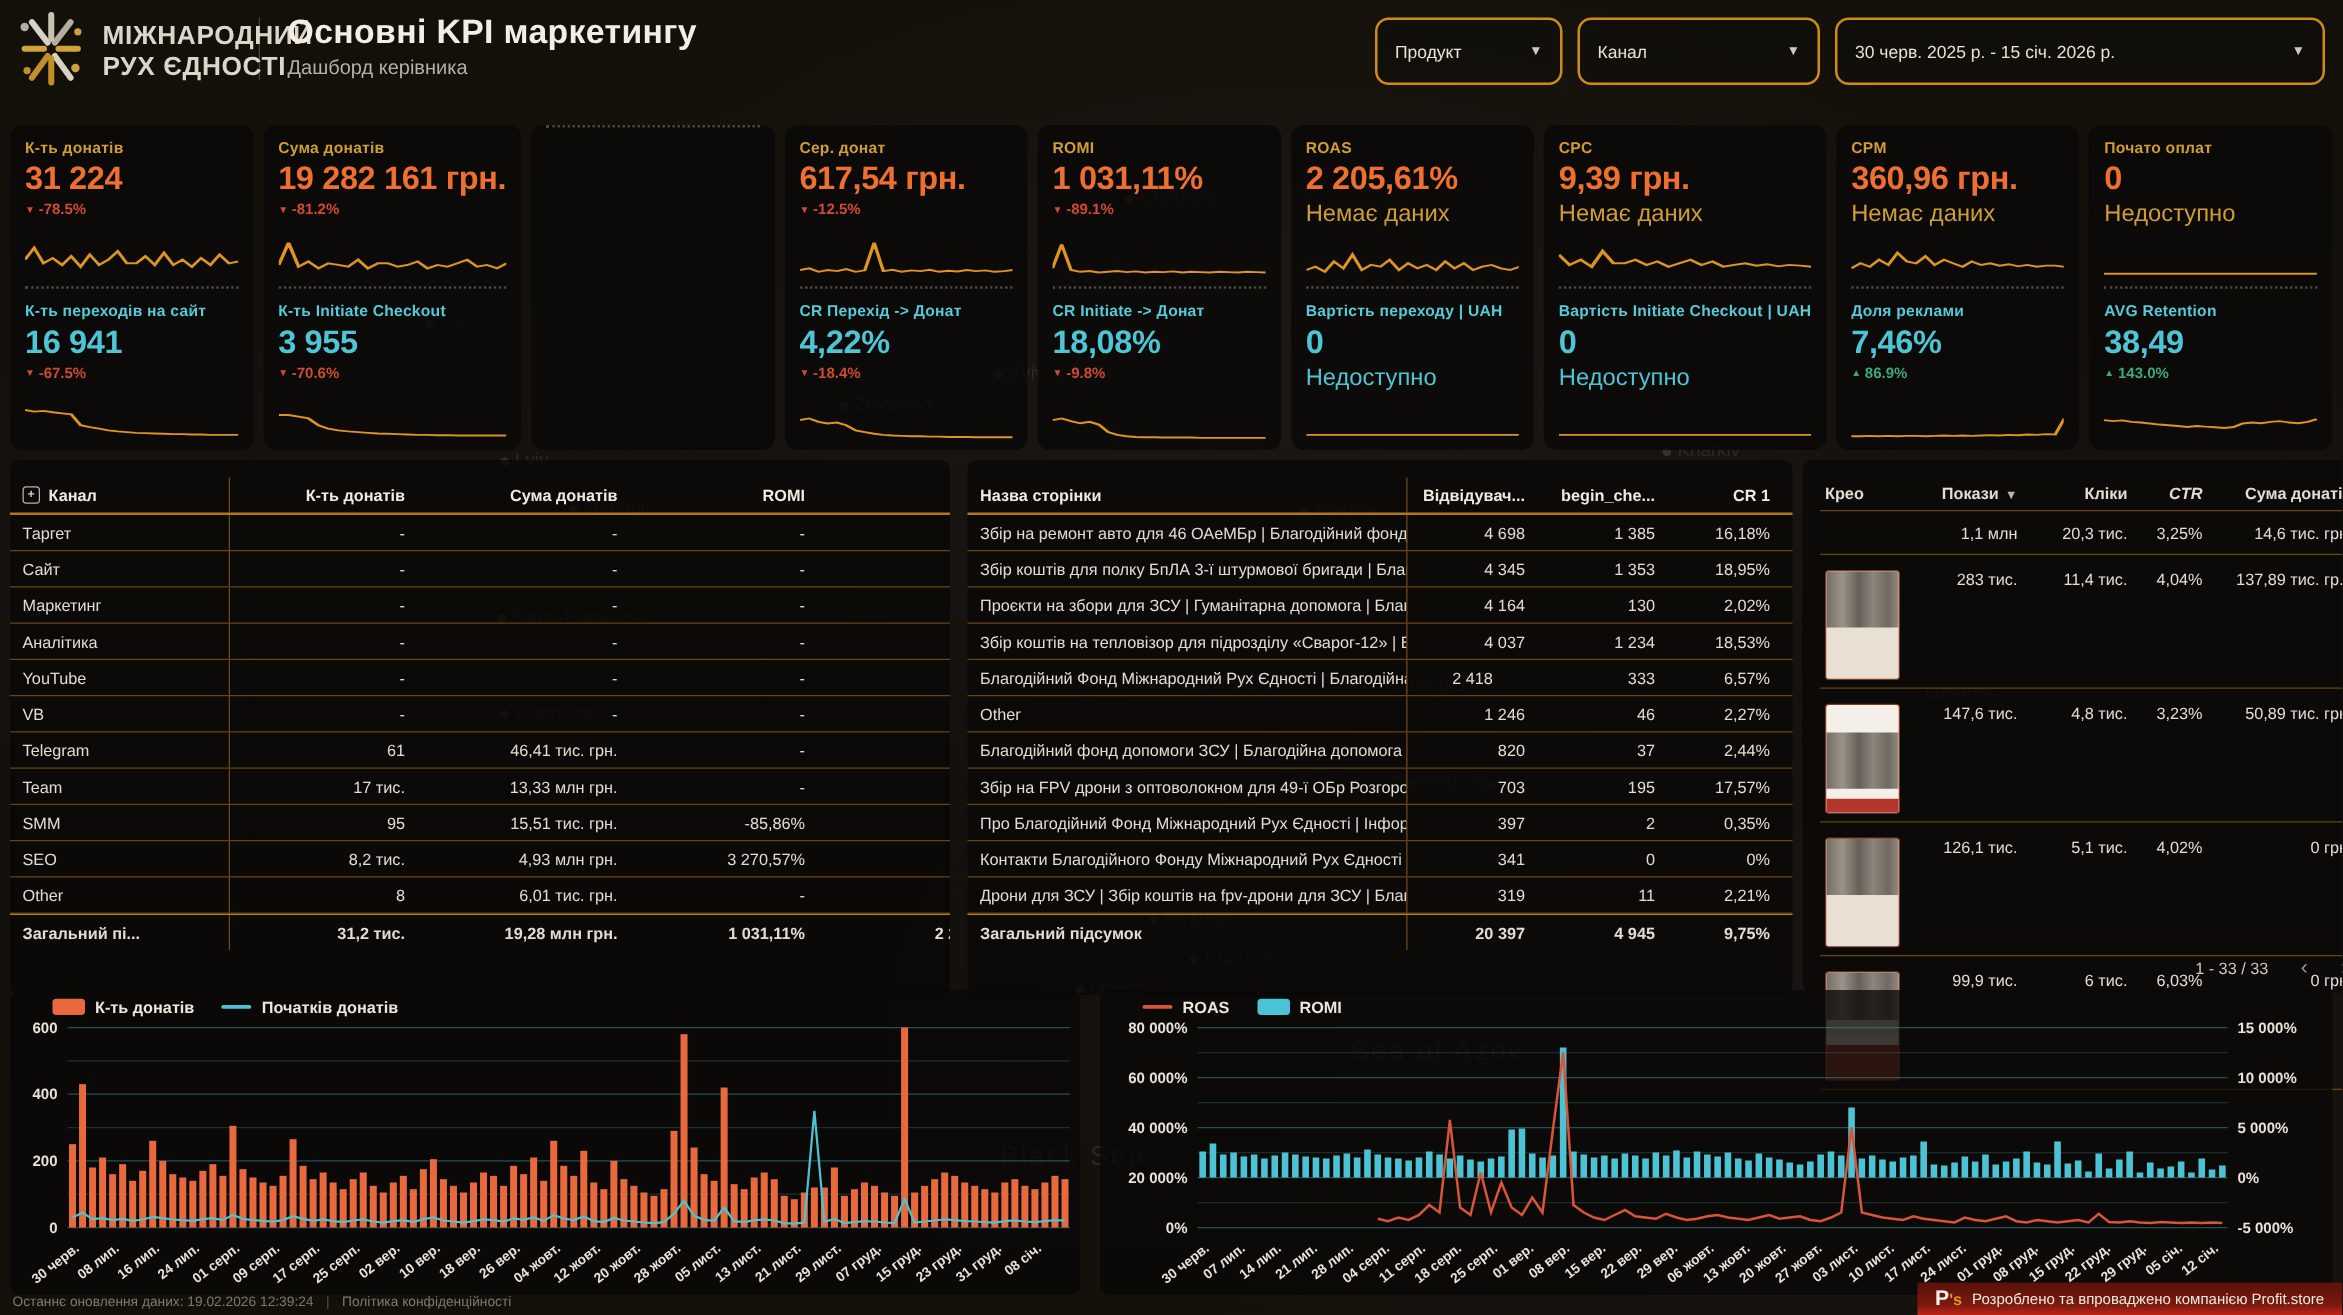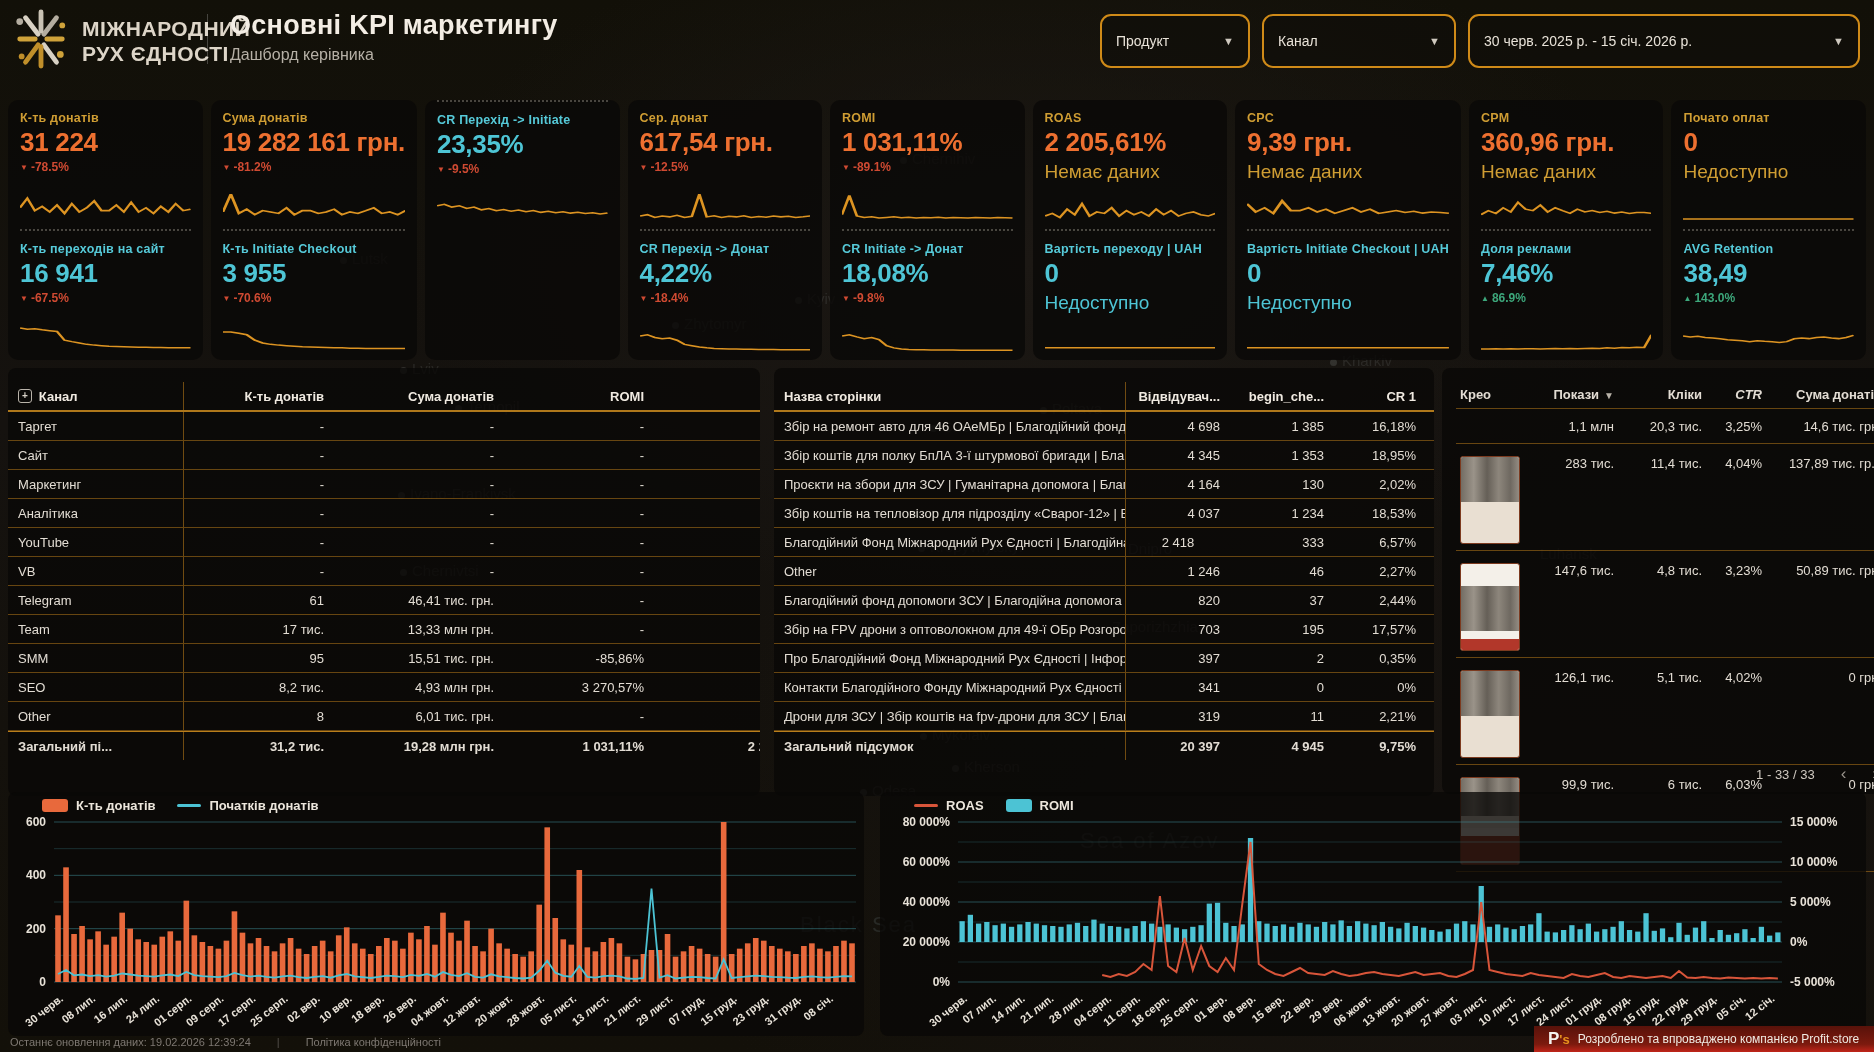--- a/index.html
+++ b/index.html
@@ -77,21 +77,21 @@
   #creo-pagination{position:absolute;right:16px;bottom:10px;display:flex;align-items:center;gap:26px;font-size:13px;color:#cfc9c0;}
   #creo-pagination .chev{font-size:17px;color:#9a948c;cursor:pointer;}
   
   #chart-left{left:8px;top:792px;width:856px;height:244px;}
   #chart-right{left:880px;top:792px;width:986px;height:244px;}
   .legend{position:absolute;left:34px;top:6px;display:flex;align-items:center;gap:22px;font-size:13px;font-weight:bold;color:#ece6dc;z-index:2;}
   .legend .sw-rect{display:inline-block;width:26px;height:13px;border-radius:3px;margin-right:8px;vertical-align:-2px;}
   .legend .sw-line{display:inline-block;width:24px;height:3px;border-radius:2px;margin-right:8px;vertical-align:3px;}
   .chart-svg{position:absolute;inset:0;}
   
-  #footer-left{position:absolute;left:10px;bottom:4px;font-size:11px;color:#7e7872;z-index:6;display:flex;gap:26px;align-items:center;}
+  #footer-left{position:absolute;left:10px;bottom:4px;font-size:11px;color:#7e7872;z-index:6;display:flex;gap:10px;align-items:center;}
   #footer-left .fdiv{color:#55514b;}
   #footer-right{position:absolute;right:0;bottom:0;width:340px;height:26px;z-index:6;
     background:linear-gradient(180deg,#58120a 0%,#7c1a0e 70%,#c0251a 100%);
     display:flex;align-items:center;gap:8px;padding-left:14px;box-sizing:border-box;}
   #footer-right .ptxt{font-size:12px;color:#efe9e1;}
   .plogo{font-weight:bold;font-size:17px;color:#f5f2ee;}
   .plogo span{color:#e8921d;font-size:13px;}
 </style>
 </head>
 <body>
@@ -204,30 +204,20 @@
           <div class="kdelta down"><span class="arr">▼</span>-70.6%</div>
           <div class="kspark">
             <svg viewBox="0 0 100 36" preserveAspectRatio="none">
               <polyline points="0.0,12.7 4.3,12.7 8.7,14.1 13.0,15.6 17.4,21.4 21.7,24.3 26.1,25.8 30.4,26.6 34.8,27.2 39.1,27.8 43.5,28.4 47.8,28.6 52.2,28.9 56.5,29.2 60.9,29.5 65.2,29.5 69.6,29.8 73.9,29.8 78.3,30.1 82.6,30.1 87.0,30.1 91.3,30.1 95.7,30.1 100.0,30.1" fill="none" stroke="#dd9422" stroke-width="1.6"></polyline>
             </svg>
           </div>
         </div>
       </div>
       <div class="kcol">
         <div class="kdivider"></div>
-        <div class="kblock theme-t">
-          <div class="klabel">CR Перехід -&gt; Initiate</div>
-          <div class="kvalue">23,35%</div>
-          <div class="kdelta down"><span class="arr">▼</span>-9.5%</div>
-          <div class="kspark">
-            <svg viewBox="0 0 100 36" preserveAspectRatio="none">
-              <polyline points="0.0,15.6 4.3,14.1 8.7,17.0 13.0,15.6 17.4,18.5 21.7,17.0 26.1,19.9 30.4,18.5 34.8,20.8 39.1,19.7 43.5,21.4 47.8,20.2 52.2,22.0 56.5,20.8 60.9,22.6 65.2,21.4 69.6,23.1 73.9,22.0 78.3,23.4 82.6,22.6 87.0,23.7 91.3,23.1 95.7,24.3 100.0,23.4" fill="none" stroke="#dd9422" stroke-width="1.6"></polyline>
-            </svg>
-          </div>
-        </div>
       </div>
       <div class="kcol">
         <div class="kblock theme-o">
           <div class="klabel">Сер. донат</div>
           <div class="kvalue">617,54 грн.</div>
           <div class="kdelta down"><span class="arr">▼</span>-12.5%</div>
           <div class="kspark">
             <svg viewBox="0 0 100 36" preserveAspectRatio="none">
               <polyline points="0.0,28.6 4.3,27.2 8.7,30.1 13.0,28.6 17.4,29.5 21.7,27.8 26.1,30.1 30.4,28.9 34.8,5.5 39.1,29.5 43.5,28.4 47.8,30.1 52.2,28.9 56.5,29.5 60.9,28.4 65.2,30.1 69.6,29.2 73.9,29.8 78.3,28.6 82.6,29.5 87.0,28.9 91.3,30.1 95.7,29.5 100.0,28.6" fill="none" stroke="#dd9422" stroke-width="1.6"></polyline>
             </svg>

